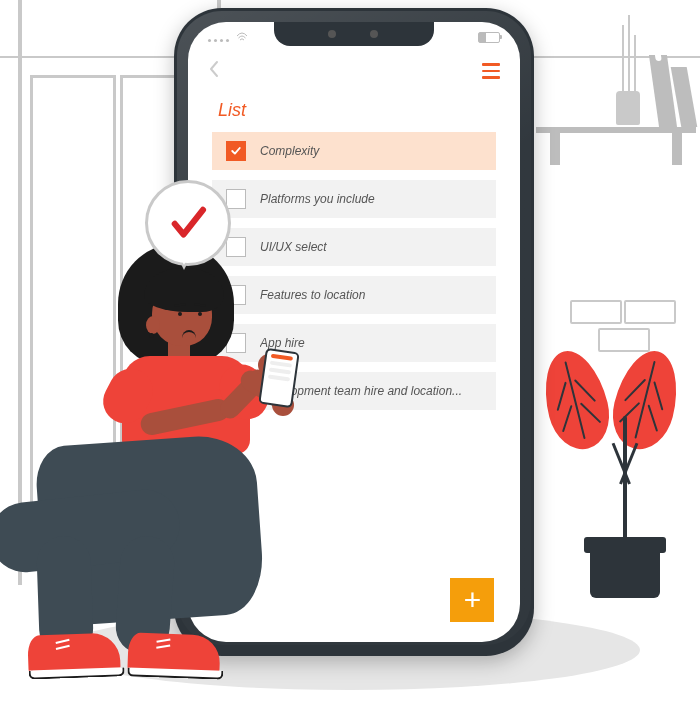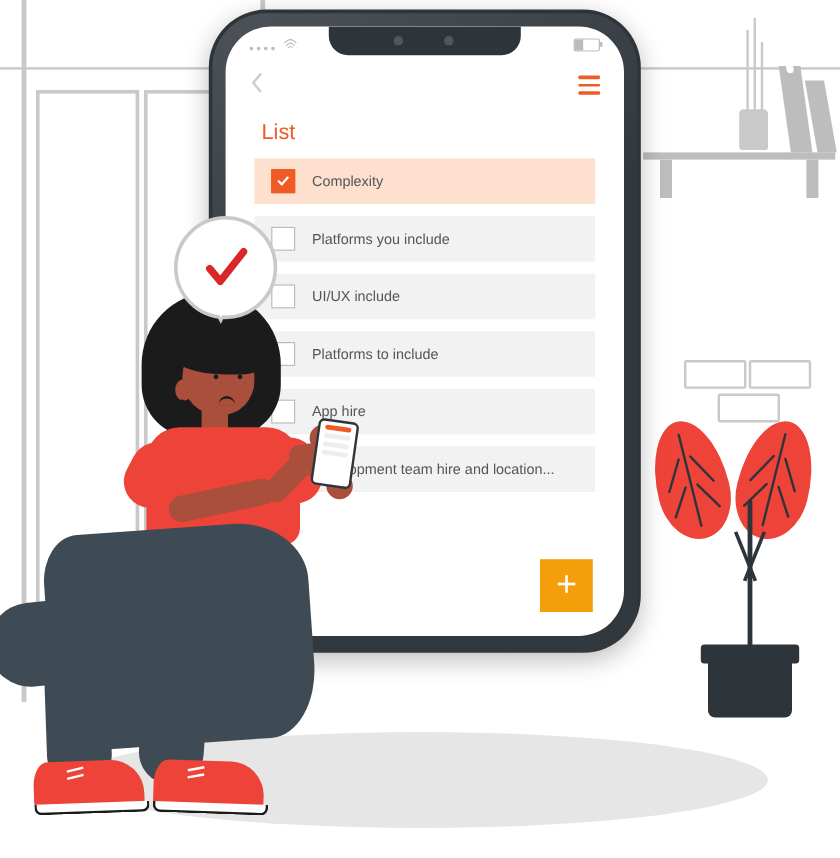--- a/index.html
+++ b/index.html
@@ -24,21 +24,21 @@
     .vase-body { position:absolute; bottom:0; width:24px; height:34px; background:#c9c9c9; border-radius:4px 4px 2px 2px; }
     .stem { position:absolute; width:2px; background:#c9c9c9; bottom:30px; }
 
     
     .brick { position:absolute; border:2px solid #c9c9c9; height:20px; border-radius:2px; }
 
     
     .floor-shadow { position:absolute; left:60px; top:610px; width:580px; height:80px; border-radius:50%; background:#e6e6e6; }
 
     
-    .phone { position:absolute; left:174px; top:8px; width:360px; height:536px; background:#2d343a; border-radius:48px; box-shadow:0 6px 20px rgba(0,0,0,.25); }
+    .phone { position:absolute; left:174px; top:8px; width:360px; height:648px; background:#2d343a; border-radius:48px; box-shadow:0 6px 20px rgba(0,0,0,.25);font-style:italic; }
     .phone-shine { position:absolute; left:3px; top:3px; width:354px; height:634px; border-radius:45px; background:linear-gradient(150deg, rgba(255,255,255,.15) 0%, rgba(255,255,255,.02) 40%); pointer-events:none; }
     .screen { position:absolute; left:14px; top:14px; right:14px; bottom:14px; background:#ffffff; border-radius:38px; overflow:hidden; }
     .notch { position:absolute; top:0; left:50%; transform:translateX(-50%); width:160px; height:24px; background:#2d343a; border-radius:0 0 16px 16px; }
     .notch-dot { position:absolute; top:8px; width:8px; height:8px; border-radius:50%; background:#555; }
 
     .status-bar { position:absolute; top:6px; left:20px; right:20px; height:18px; display:flex; justify-content:space-between; align-items:center; font-size:8px; color:#bbb; }
     .sig-dots { display:flex; gap:3px; align-items:flex-end; }
     .sig-dots span { width:3px; height:3px; border-radius:50%; background:#bbb; }
     .battery { width:20px; height:9px; border:1px solid #bbb; border-radius:2px; position:relative; }
     .battery:after { content:''; position:absolute; right:-3px; top:2px; width:2px; height:4px; background:#bbb; border-radius:0 1px 1px 0; }
@@ -211,25 +211,25 @@
               </svg>
           </span>
           <span class="row-label">Complexity</span>
         </div>
         <div class="list-row">
           <span class="chk"></span>
           <span class="row-label">Platforms you include</span>
         </div>
         <div class="list-row">
           <span class="chk"></span>
-          <span class="row-label">UI/UX include</span>
-        </div>
-        <div class="list-row">
-          <span class="chk"></span>
-          <span class="row-label">Platforms to include</span>
+          <span class="row-label">UI/UX select</span>
+        </div>
+        <div class="list-row">
+          <span class="chk"></span>
+          <span class="row-label">Features to location</span>
         </div>
         <div class="list-row">
           <span class="chk"></span>
           <span class="row-label">App hire</span>
         </div>
         <div class="list-row">
           <span class="chk"></span>
           <span class="row-label">Development team hire and location...</span>
         </div>
       </div>

